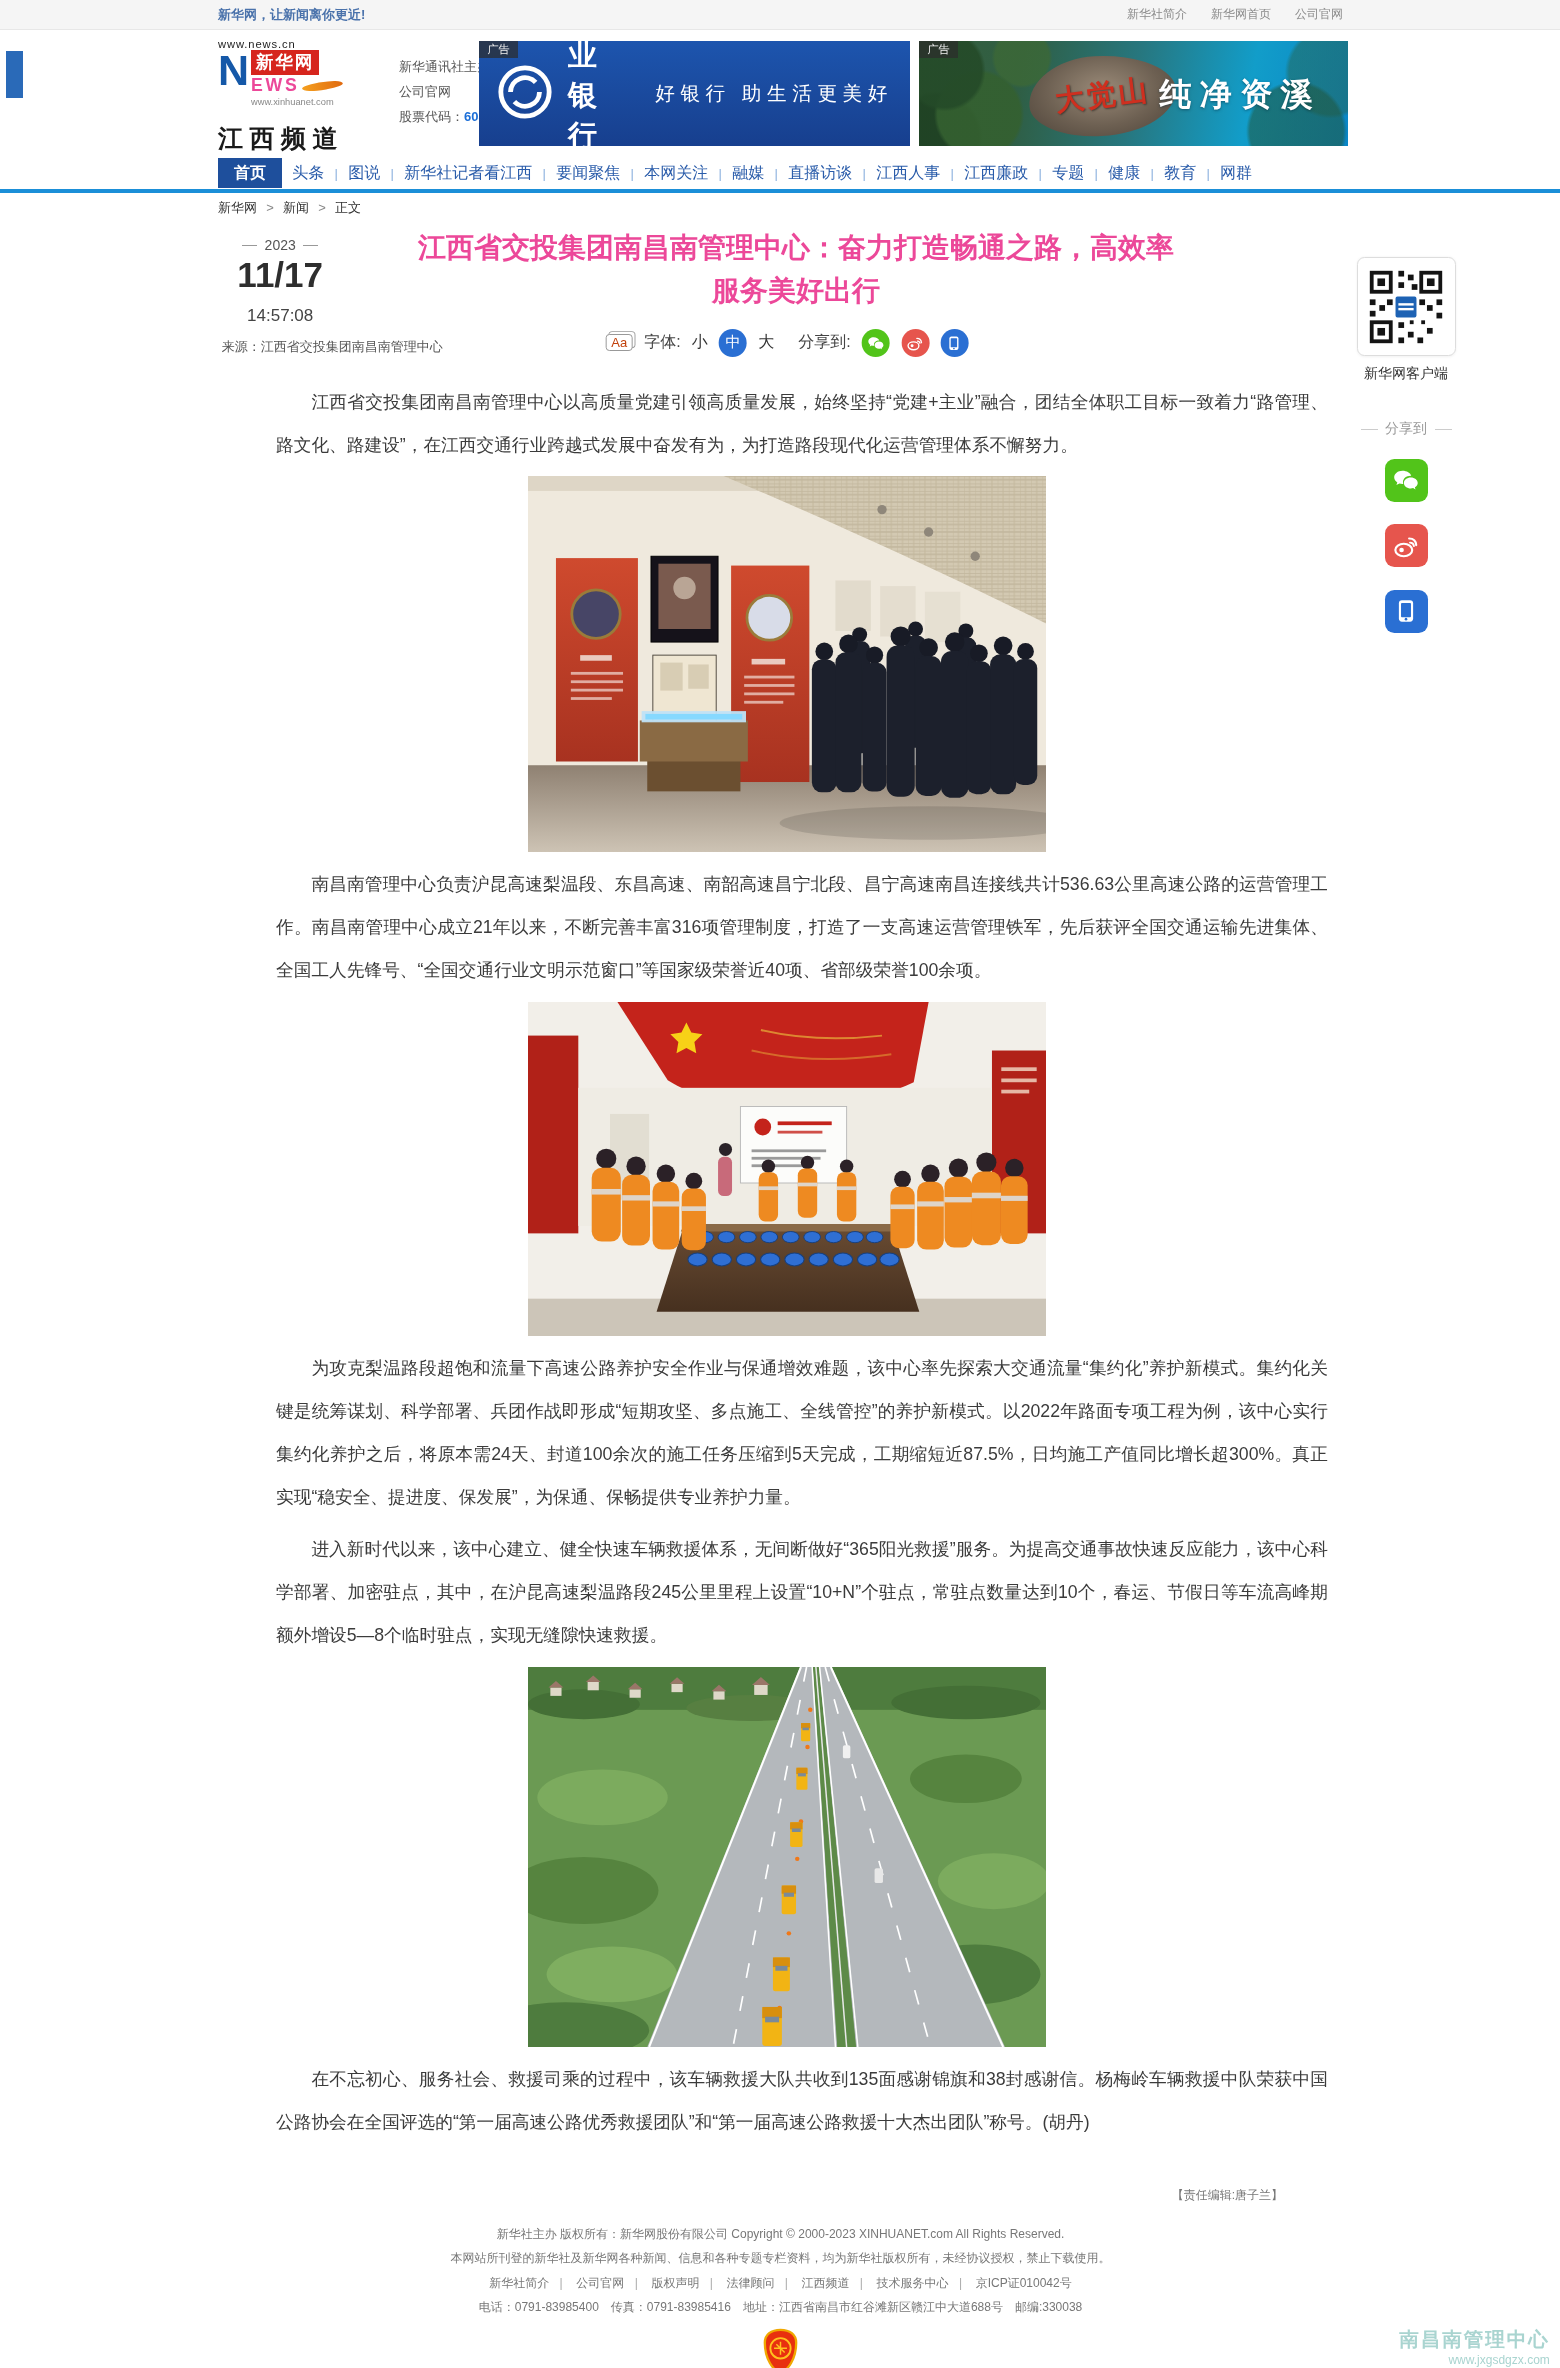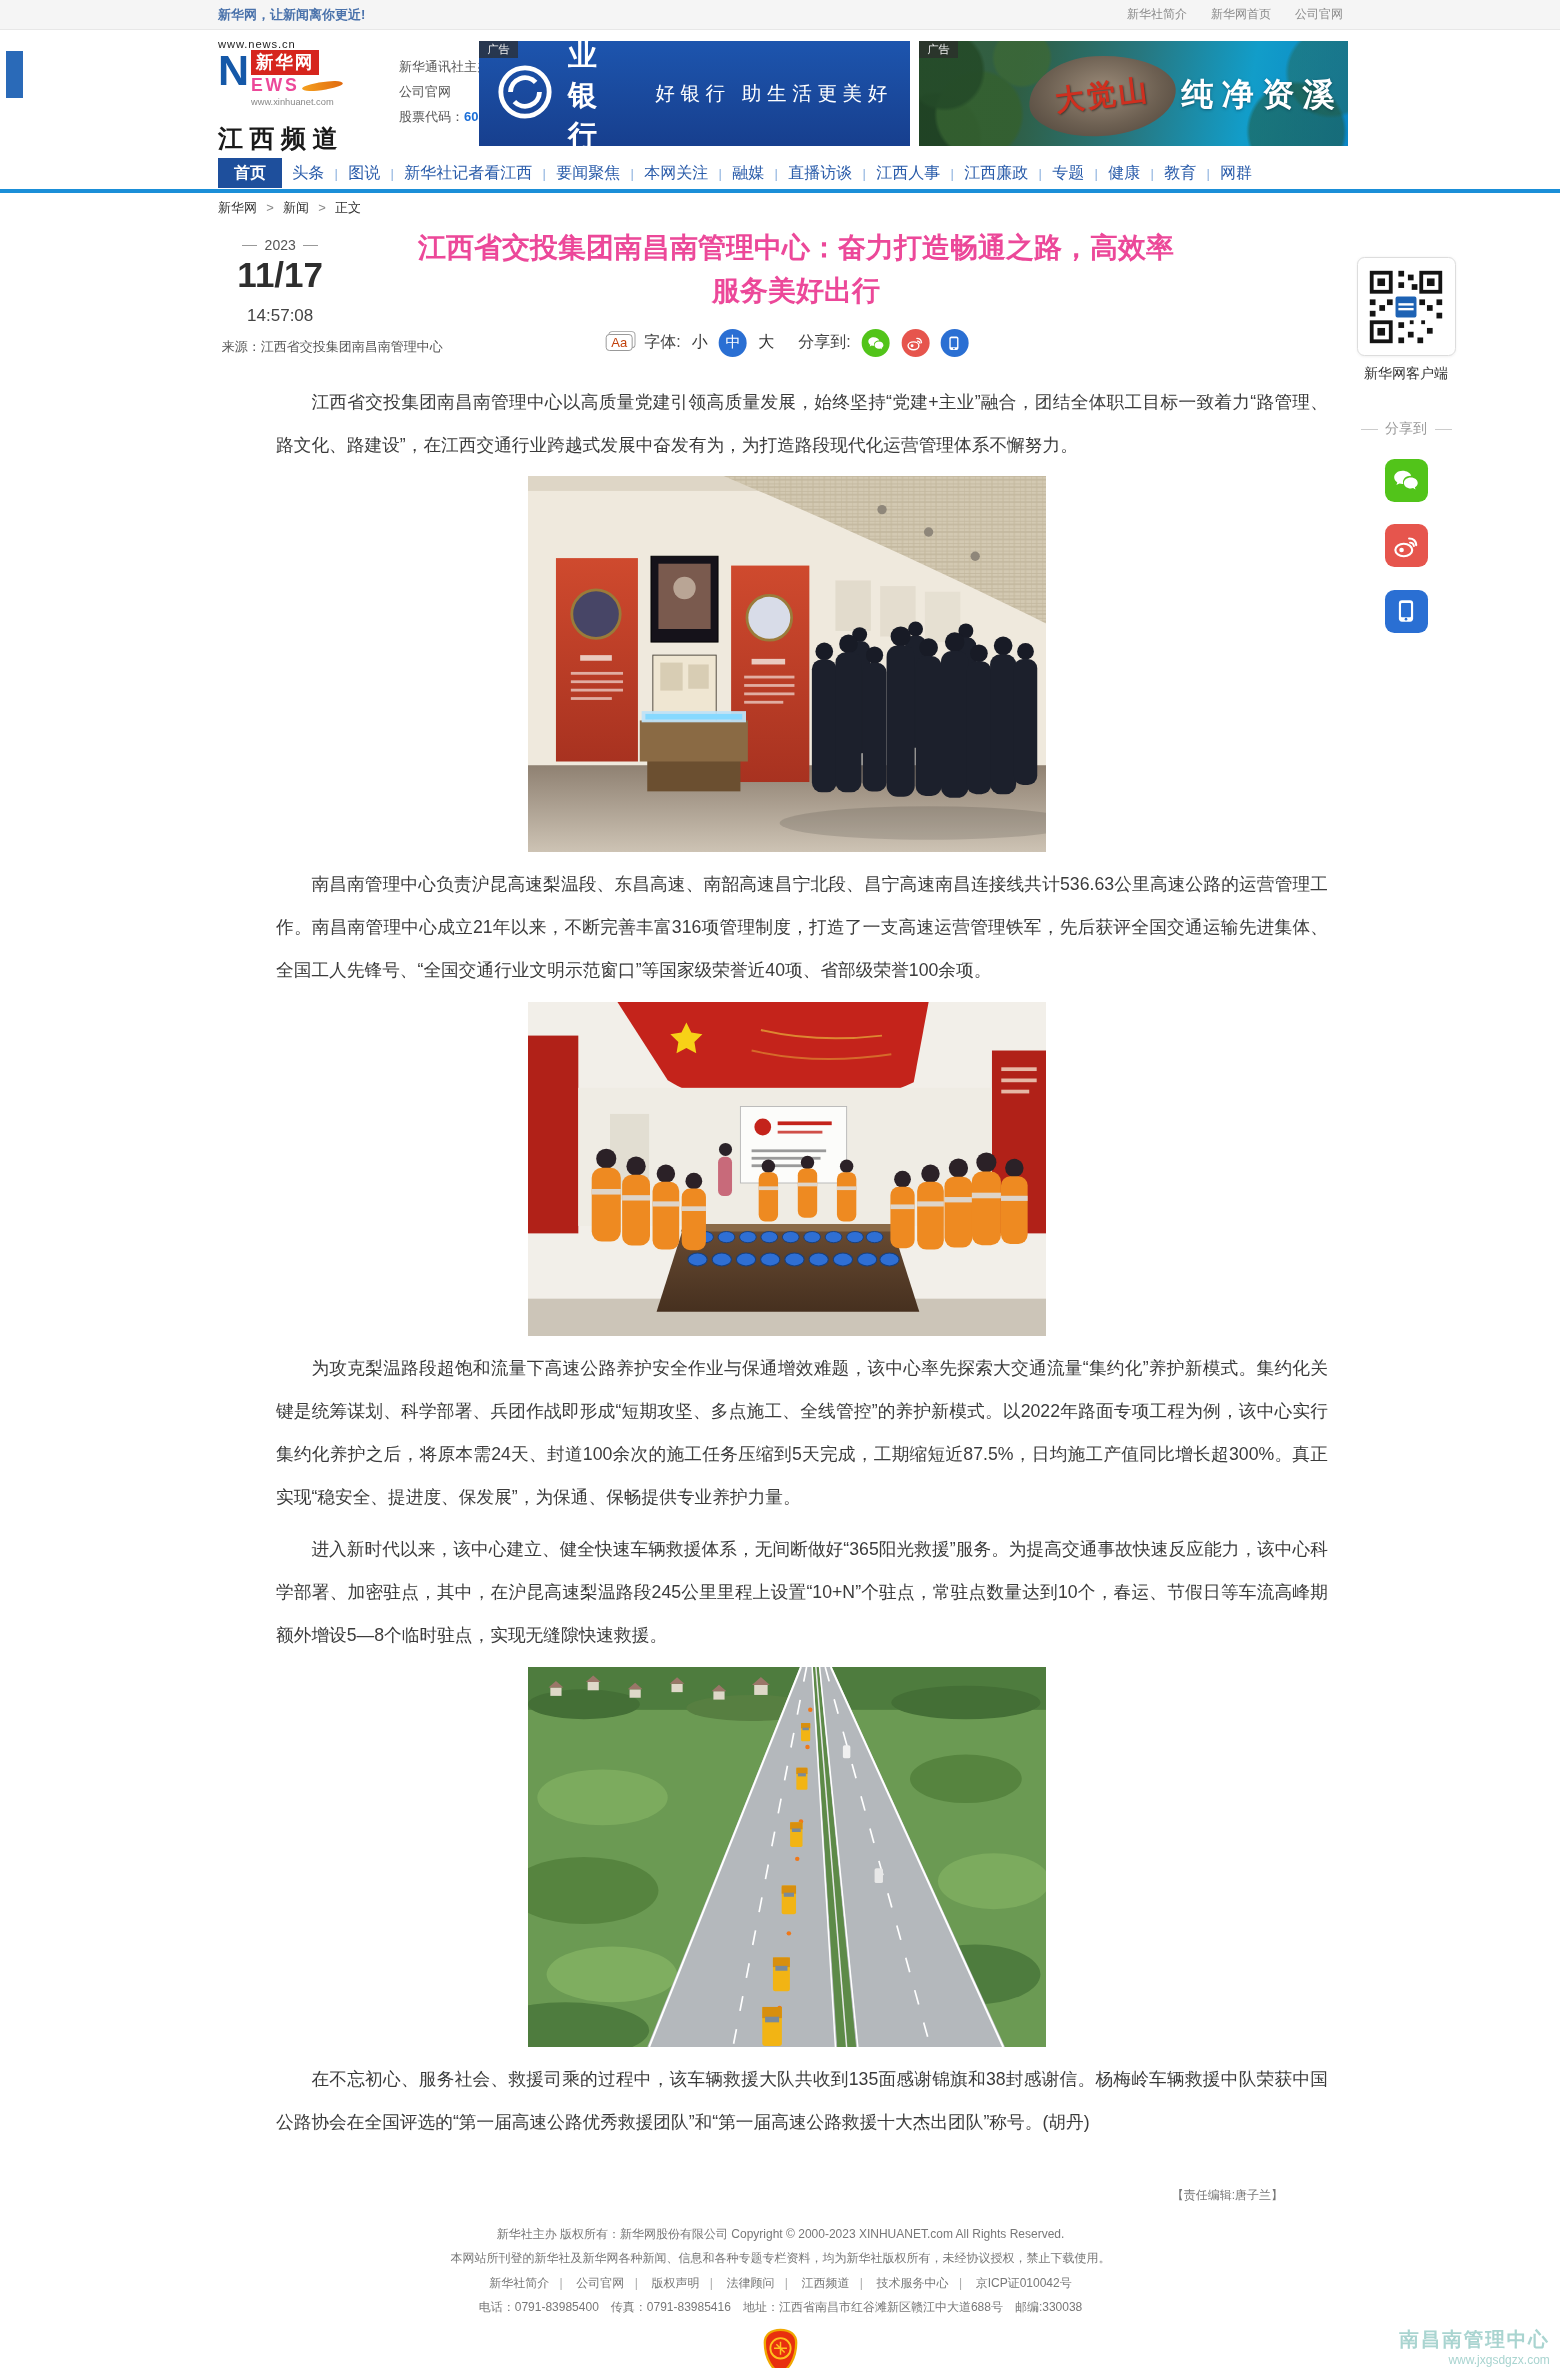--- a/index.html
+++ b/index.html
@@ -41,21 +41,21 @@
   .ad2::before { content:""; position:absolute; inset:0;
     background:
       radial-gradient(circle at 6% 28%, rgba(36,74,40,.9) 0 9%, transparent 10%),
       radial-gradient(circle at 14% 70%, rgba(52,96,48,.9) 0 11%, transparent 12%),
       radial-gradient(circle at 4% 92%, rgba(30,64,34,.9) 0 10%, transparent 11%),
       radial-gradient(circle at 24% 16%, rgba(60,104,54,.8) 0 8%, transparent 9%),
       radial-gradient(circle at 88% 86%, rgba(32,86,60,.55) 0 12%, transparent 13%),
       radial-gradient(circle at 96% 30%, rgba(40,96,70,.45) 0 10%, transparent 11%); }
   .rock { position:absolute; left:110px; top:15px; width:147px; height:80px; background:radial-gradient(ellipse at 50% 42%,#9a8a78 0%,#6d6052 55%,#4c4238 100%); border-radius:46% 54% 52% 48%/58% 46% 54% 42%; transform:rotate(-3deg); display:flex; align-items:center; justify-content:center; }
   .mountain-name { color:#cf2f1f; font-size:29px; font-weight:900; letter-spacing:2.8px; transform:rotate(-4deg); font-family:"Liberation Serif","DejaVu Serif",serif; text-shadow:0.9px 0.9px 1.9px rgba(0,0,0,.45); }
-  .ad2-slogan { position:absolute; right:5px; top:32px; color:#fff; font-size:32px; font-weight:600; letter-spacing:8.4px; font-family:"Liberation Serif","DejaVu Serif",serif; text-shadow:0 0.9px 2.8px rgba(0,40,60,.5); }
+  .ad2-slogan { position:absolute; right:27px; top:32px; color:#fff; font-size:32px; font-weight:600; letter-spacing:8.4px; font-family:"Liberation Serif","DejaVu Serif",serif; text-shadow:0 0.9px 2.8px rgba(0,40,60,.5); }
 
   
   .navbar { height:32px; display:flex; align-items:center; padding:0 218px; background:#fff; font-size:16px; white-space:nowrap; }
   .nav-active { background:#1e4f9c; color:#fff; font-weight:bold; padding:4.7px 16px; cursor:pointer; }
   .nav-item { color:#2a5caa; margin:0 10.3px; cursor:pointer; }
   .nav-sep { color:#8ab0de; font-size:13px; }
   .blueline { height:3.7px; background:#1b8fd8; }
 
   
   .main { position:relative; margin-left:218px; width:1138px; }

